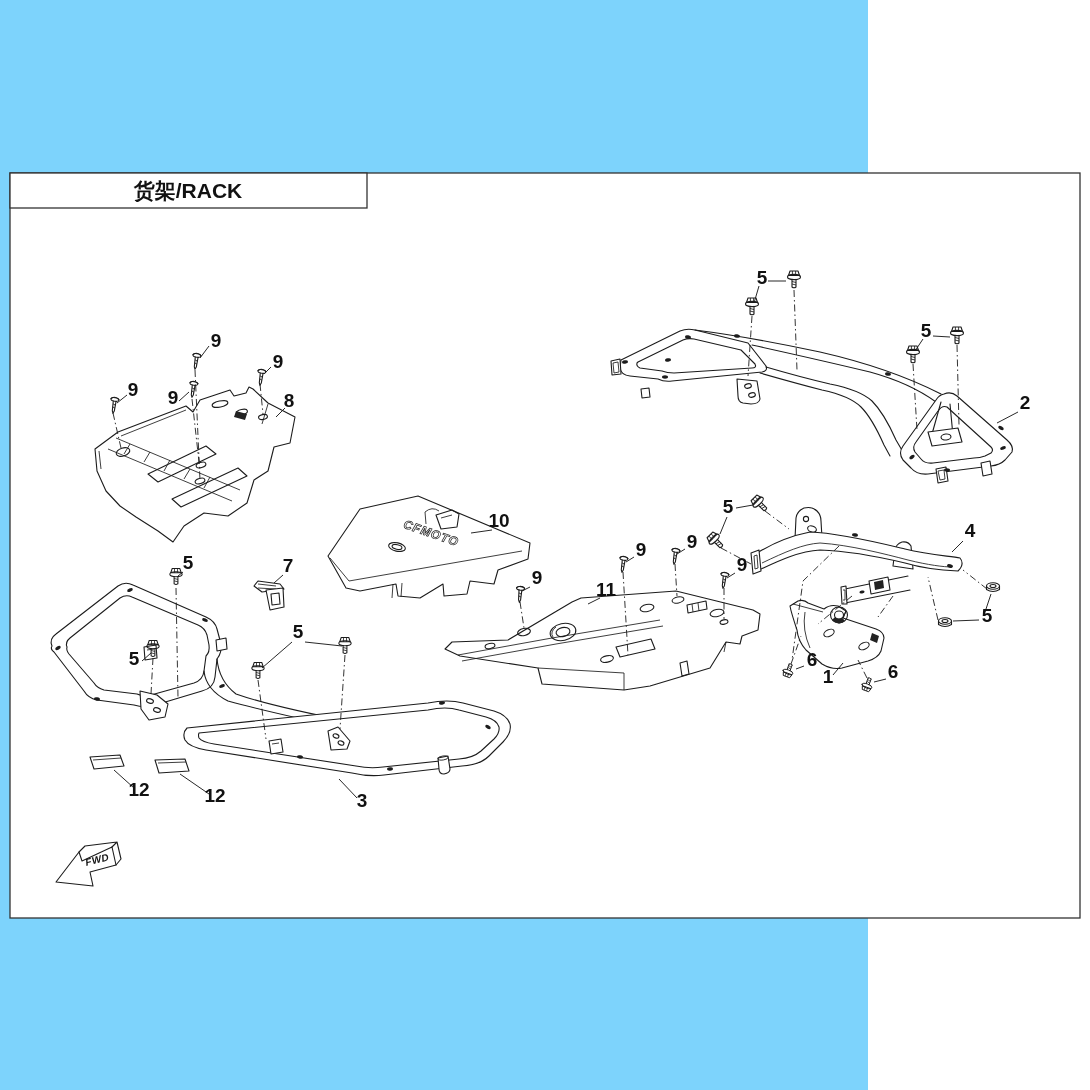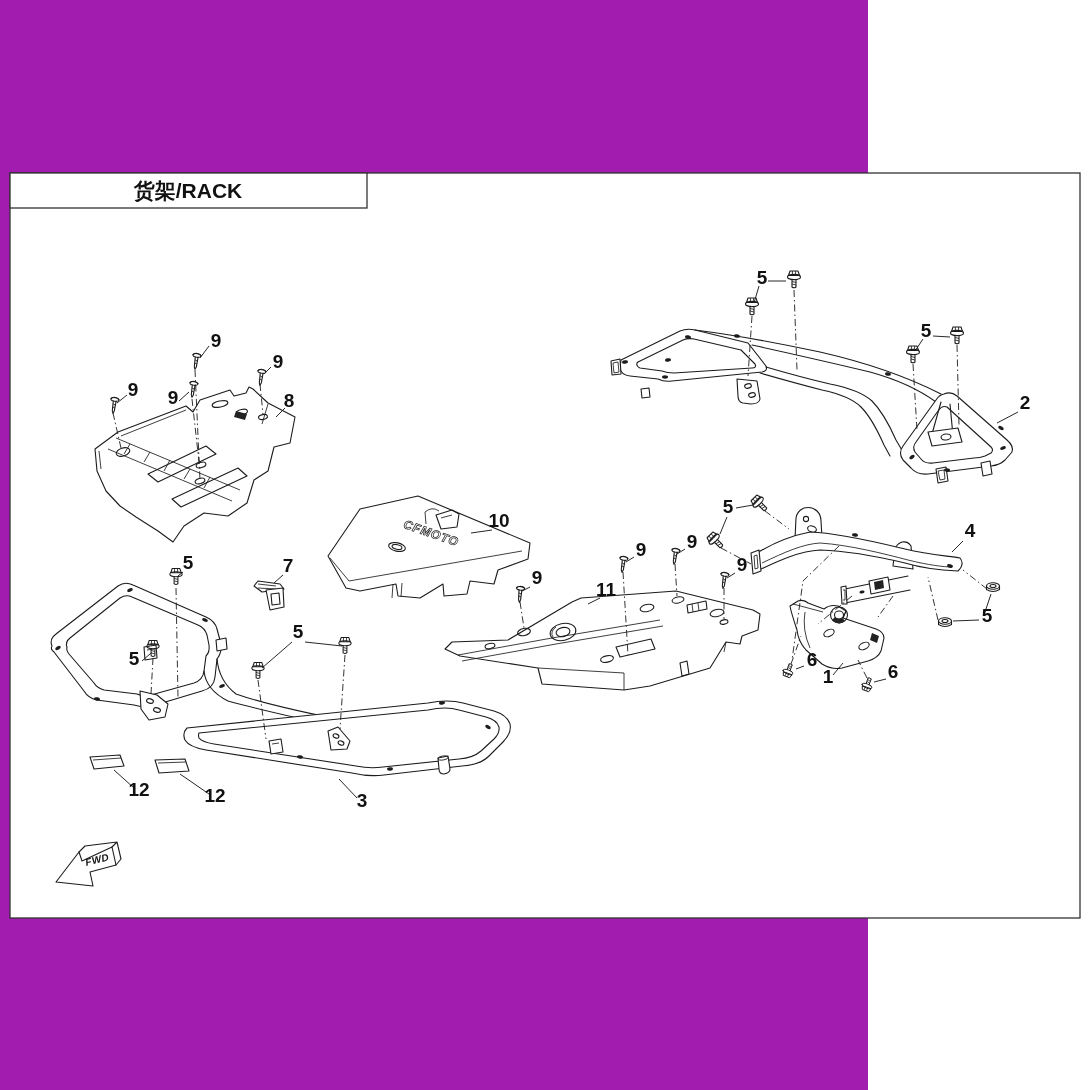--- a/index.html
+++ b/index.html
@@ -1,17 +1,17 @@
 <!DOCTYPE html>
 <html><head>
 <meta charset="utf-8">
 <style>
   html,body{margin:0;padding:0;background:#fff;width:1090px;height:1090px;
     font-family:"Liberation Sans",sans-serif;}
-  #stage{position:relative;width:868px;height:1090px;background:#a21caf;}
+  #stage{position:relative;width:868px;height:1090px;background:#7dd3fc;}
   svg{display:block}
   .ln{stroke:#1c1c1c;stroke-width:1.1;fill:none;stroke-linejoin:round;stroke-linecap:round;}
   .pnl{stroke:#1c1c1c;stroke-width:1.1;fill:#ffffff;stroke-linejoin:round;}
   .thin{stroke:#1c1c1c;stroke-width:0.85;fill:none;}
   .dd{stroke:#1c1c1c;stroke-width:0.9;fill:none;stroke-dasharray:7 3 1.5 3;}
   .ld{stroke:#1c1c1c;stroke-width:0.95;fill:none;}
   .dk{fill:#222;stroke:none;}
   .dot{fill:#1c1c1c;stroke:none;}
   .co{font:bold 19px "Liberation Sans",sans-serif;fill:#111;text-anchor:middle;}
   .ttl{font:bold 21px "Liberation Sans","DejaVu Sans",sans-serif;fill:#111;text-anchor:middle;}

